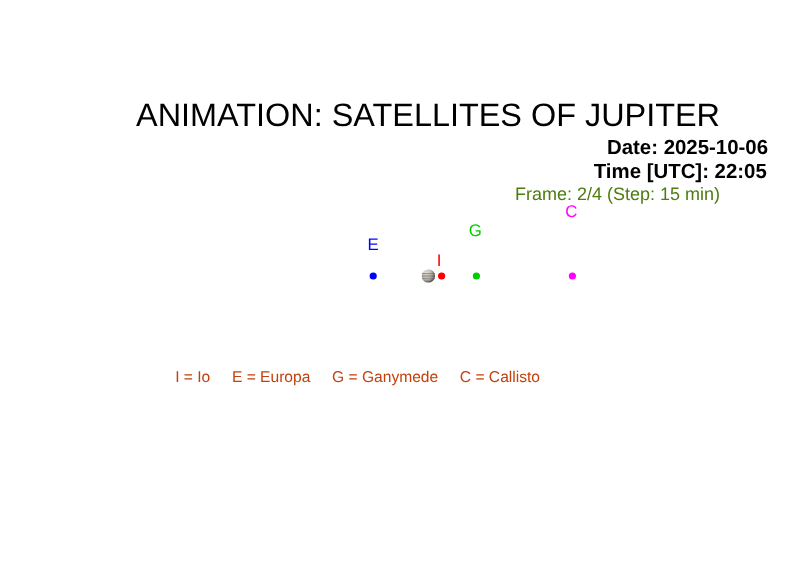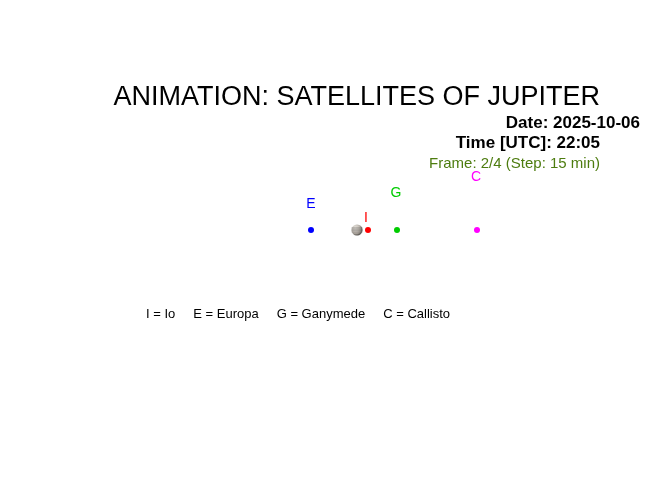--- a/index.html
+++ b/index.html
@@ -52,20 +52,21 @@
     line-height: 20px;
     padding-left: 40px;
   }
 
   #time-line {
     top: 133px;
     font-size: 17px;
     font-weight: bold;
     color: #000000;
     line-height: 20px;
+    padding-left: 39px;
   }
 
   #frame-line {
     top: 154px;
     font-size: 15px;
     font-weight: 400;
     color: #4d7c0f;
     line-height: 18px;
   }
 
@@ -124,21 +125,21 @@
 
   
   #legend {
     position: absolute;
     left: 0;
     top: 306px;
     width: 596px;
     text-align: center;
     white-space: nowrap;
     font-size: 13px;
-    color: #000000;
+    color: #c2410c;
     line-height: 16px;
   }
   #legend .legend-entry {
     display: inline-block;
     margin: 0 9px;
   }
 </style>
 </head>
 <body>
 

